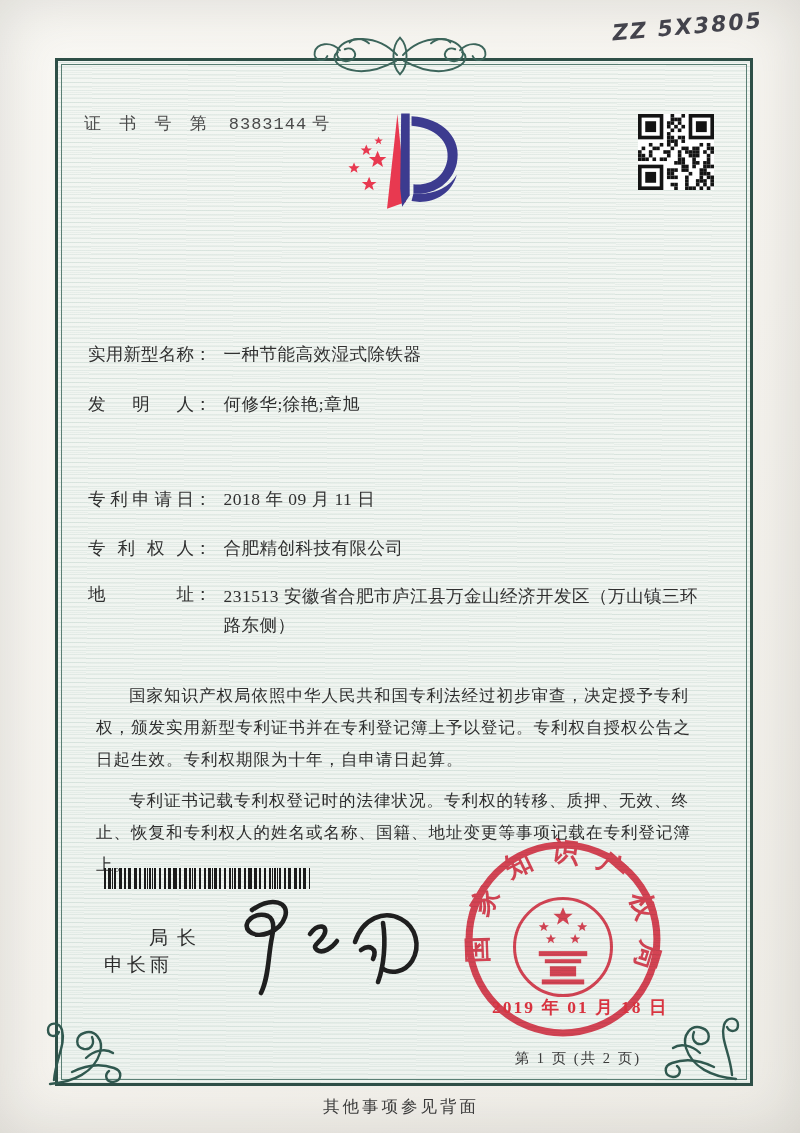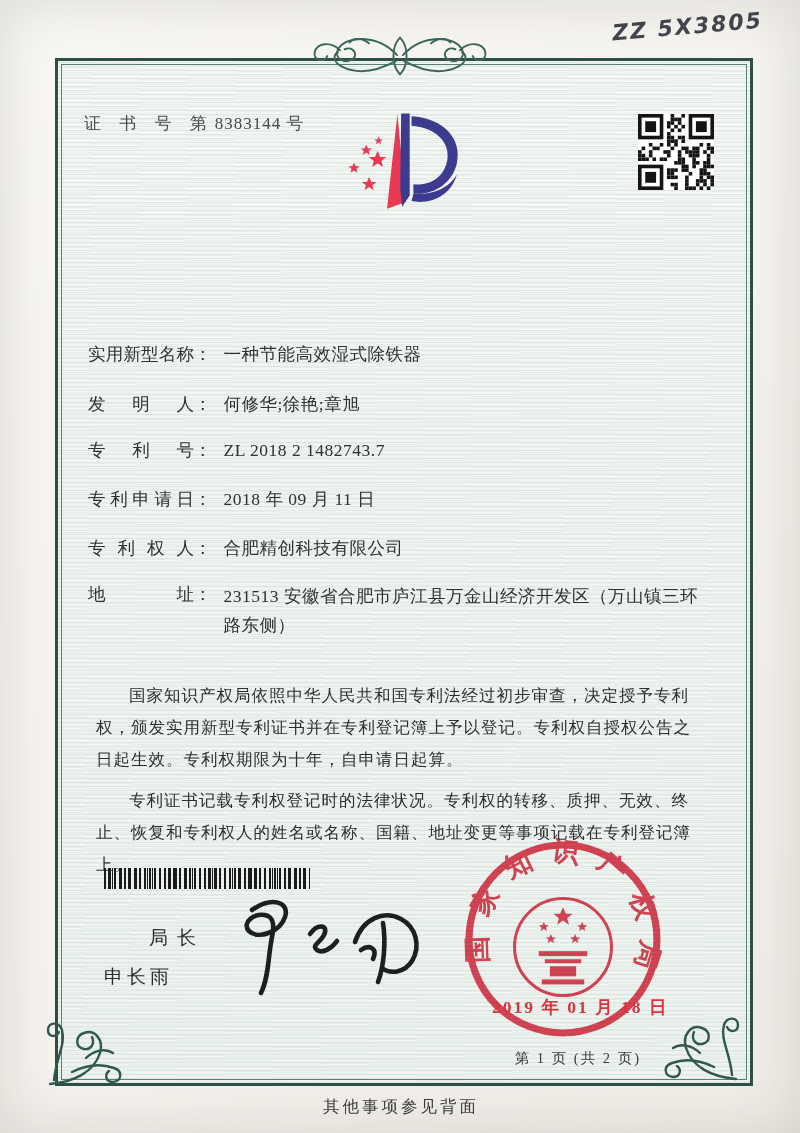--- a/index.html
+++ b/index.html
@@ -16,21 +16,21 @@
     background:
       repeating-linear-gradient(0deg,rgba(140,175,163,.16) 0 1px,transparent 1px 4px),
       repeating-linear-gradient(1.2deg,rgba(140,175,163,.10) 0 1px,transparent 1px 5px),
       linear-gradient(#f3f6f2,#eef3ef);
   }
   .frame-inner{position:absolute;inset:3px;border:1px solid #5a7f74;pointer-events:none;}
   .flourish{position:absolute;pointer-events:none;}
   
   .cert-no{position:absolute;left:84px;top:112px;font-size:17px;color:#4a4a4a;}
   .cert-no .prefix{letter-spacing:7px;}
-  .cert-no .num{letter-spacing:1px;margin-left:1px;}
+  .cert-no .num{letter-spacing:1px;margin-left:15px;font-family:Liberation Mono, monospace;}
   .cert-no .suffix{margin-left:5px;}
   .handwritten{
     position:absolute;left:612px;top:14px;font-size:22px;color:#43434c;
     font-style:italic;font-family:"DejaVu Sans",sans-serif;letter-spacing:2px;
     transform:rotate(-5deg);font-weight:600;
   }
   .logo{position:absolute;left:338px;top:106px;width:132px;height:128px;}
   .qr{position:absolute;left:638px;top:114px;width:76px;height:76px;background:#fff;}
   .title{
     position:absolute;left:55px;top:236px;width:692px;text-align:center;
@@ -49,21 +49,21 @@
   
   .barcode{
     position:absolute;left:104px;top:868px;width:206px;height:21px;
     background:
       repeating-linear-gradient(90deg,#1a1a1a 0 2px,transparent 2px 5px),
       repeating-linear-gradient(90deg,#1a1a1a 0 1px,transparent 1px 8px),
       repeating-linear-gradient(90deg,transparent 0 4px,#1a1a1a 4px 5px,transparent 5px 13px);
   }
   .director{position:absolute;left:104px;top:925px;font-size:19px;color:#2b2b2b;}
   .director .t{letter-spacing:9px;display:block;margin-left:45px;}
-  .director .n{letter-spacing:4px;display:block;margin-top:13px;}
+  .director .n{letter-spacing:4px;display:block;margin-top:1px;}
   .signature{position:absolute;left:212px;top:882px;width:232px;height:118px;}
   .seal{position:absolute;left:462px;top:838px;width:202px;height:202px;mix-blend-mode:multiply;opacity:.94;}
   .seal-date{
     position:absolute;left:492px;top:995px;font-size:17.5px;color:#d8333f;
     letter-spacing:2px;font-weight:600;white-space:nowrap;
   }
   .page-info{position:absolute;left:55px;top:1049px;width:586px;text-align:right;font-size:14.5px;letter-spacing:2px;color:#3a3a3a;}
   .back-note{position:absolute;left:55px;top:1096px;width:692px;text-align:center;font-size:16.5px;letter-spacing:3px;color:#3a3a3a;}
 </style>
 </head>
@@ -262,23 +262,20 @@
       </svg>
   </div>
 
 
   <div class="row" style="top:342px">
     <span class="f-label">实用新型名称</span><span class="f-colon">：</span><span class="f-value">一种节能高效湿式除铁器</span>
   </div>
   <div class="row" style="top:392px">
     <span class="f-label">发明人</span><span class="f-colon">：</span><span class="f-value">何修华;徐艳;章旭</span>
   </div>
-  <div class="row" style="top:438px">
-    <span class="f-label">专利号</span><span class="f-colon">：</span><span class="f-value">ZL 2018 2 1482743.7</span>
-  </div>
   <div class="row" style="top:487px">
     <span class="f-label">专利申请日</span><span class="f-colon">：</span><span class="f-value">2018 年 09 月 11 日</span>
   </div>
   <div class="row" style="top:536px">
     <span class="f-label">专利权人</span><span class="f-colon">：</span><span class="f-value">合肥精创科技有限公司</span>
   </div>
   <div class="row" style="top:582px">
     <span class="f-label">地址</span><span class="f-colon">：</span><span class="f-value wrap">231513 安徽省合肥市庐江县万金山经济开发区（万山镇三环路东侧）</span>
   </div>
 

